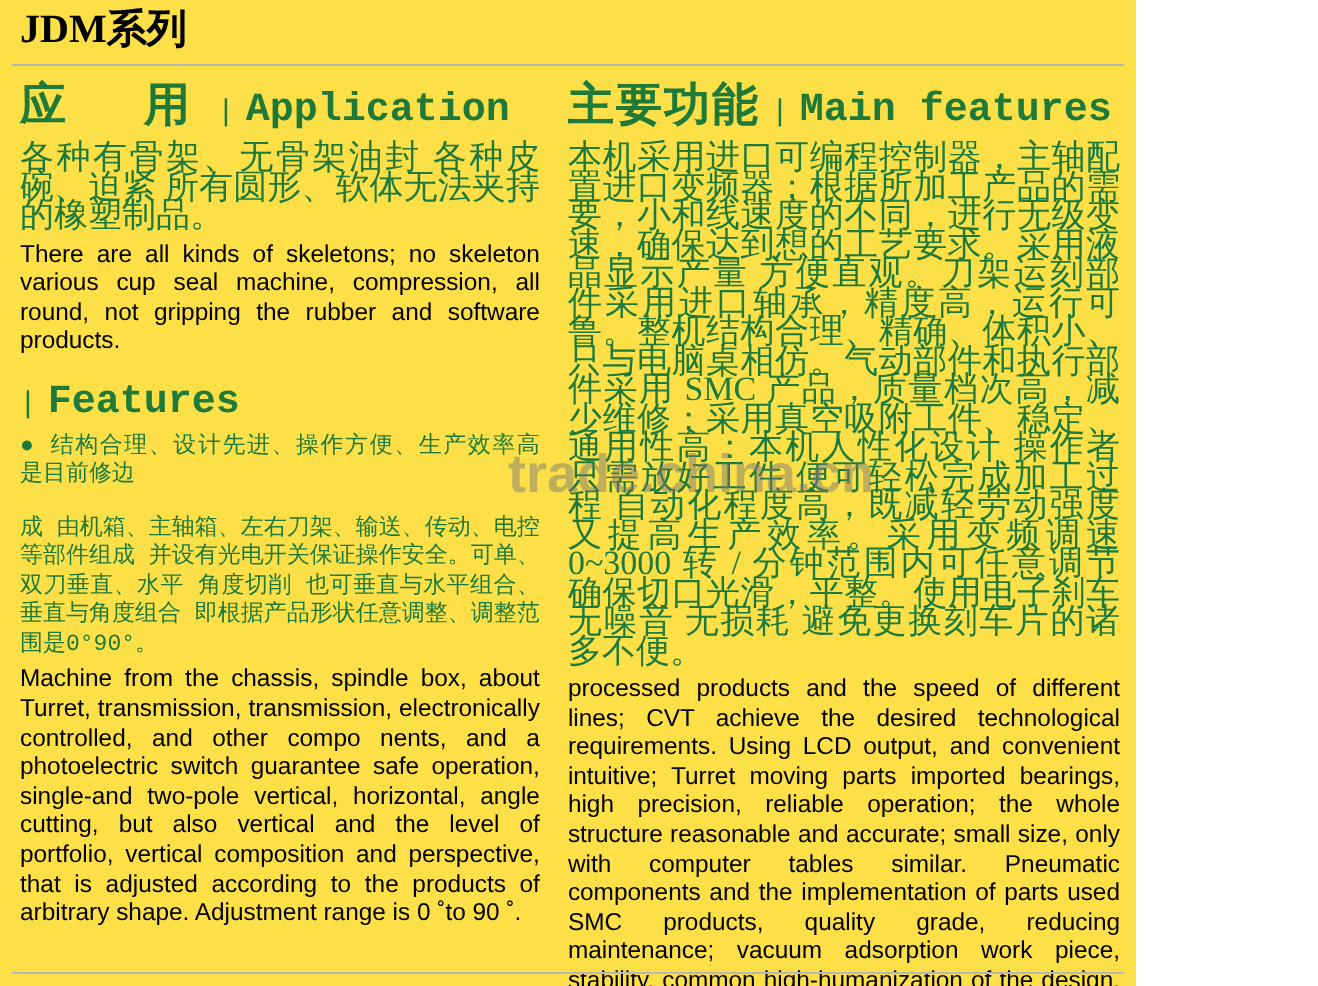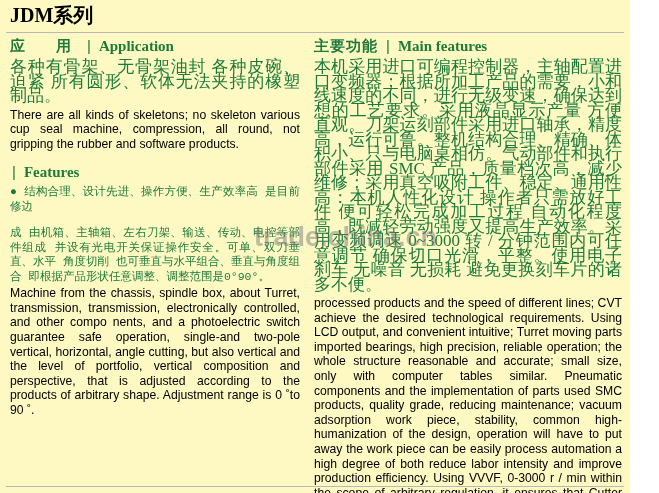--- a/index.html
+++ b/index.html
@@ -10,24 +10,24 @@
   body {
     width: 659px;
     height: 493px;
     font-family: "Liberation Sans", sans-serif;
     color: #000;
     position: relative;
     overflow: hidden;
   }
   .page {
     position: relative;
-    width: 630px;
+    width: 568px;
     height: 493px;
     box-sizing: border-box;
-    background: #fef9c3;
+    background: #fde047;
   }
   
   .header {
     padding: 4px 8px 0 10px;
     height: 26px;
   }
   .header-title {
     font-family: "Liberation Serif", serif;
     font-size: 20px;
     font-weight: bold;
@@ -56,34 +56,34 @@
   .col-right { width: 325px; }
 
   .section-head {
     display: flex;
     align-items: baseline;
     gap: 6px;
     margin-bottom: 4px;
   }
   .sh-cn {
     font-family: Liberation Serif, serif;
-    font-size: 15px;
+    font-size: 23px;
     font-weight: bold;
     color: #1f7a3a;
     letter-spacing: 8px;
   }
   .sh-bar {
     color: #1f7a3a;
     font-size: 15px;
     font-weight: normal;
     margin: 0 2px;
   }
   .sh-en {
-    font-family: Liberation Serif, serif;
-    font-size: 15px;
+    font-family: Liberation Mono, monospace;
+    font-size: 20px;
     font-weight: bold;
     color: #1f7a3a;
   }
   .sh-cn.main {
     letter-spacing: 1px;
   }
 
   p.cn {
     font-family: "Liberation Serif", serif;
     font-size: 17px;

